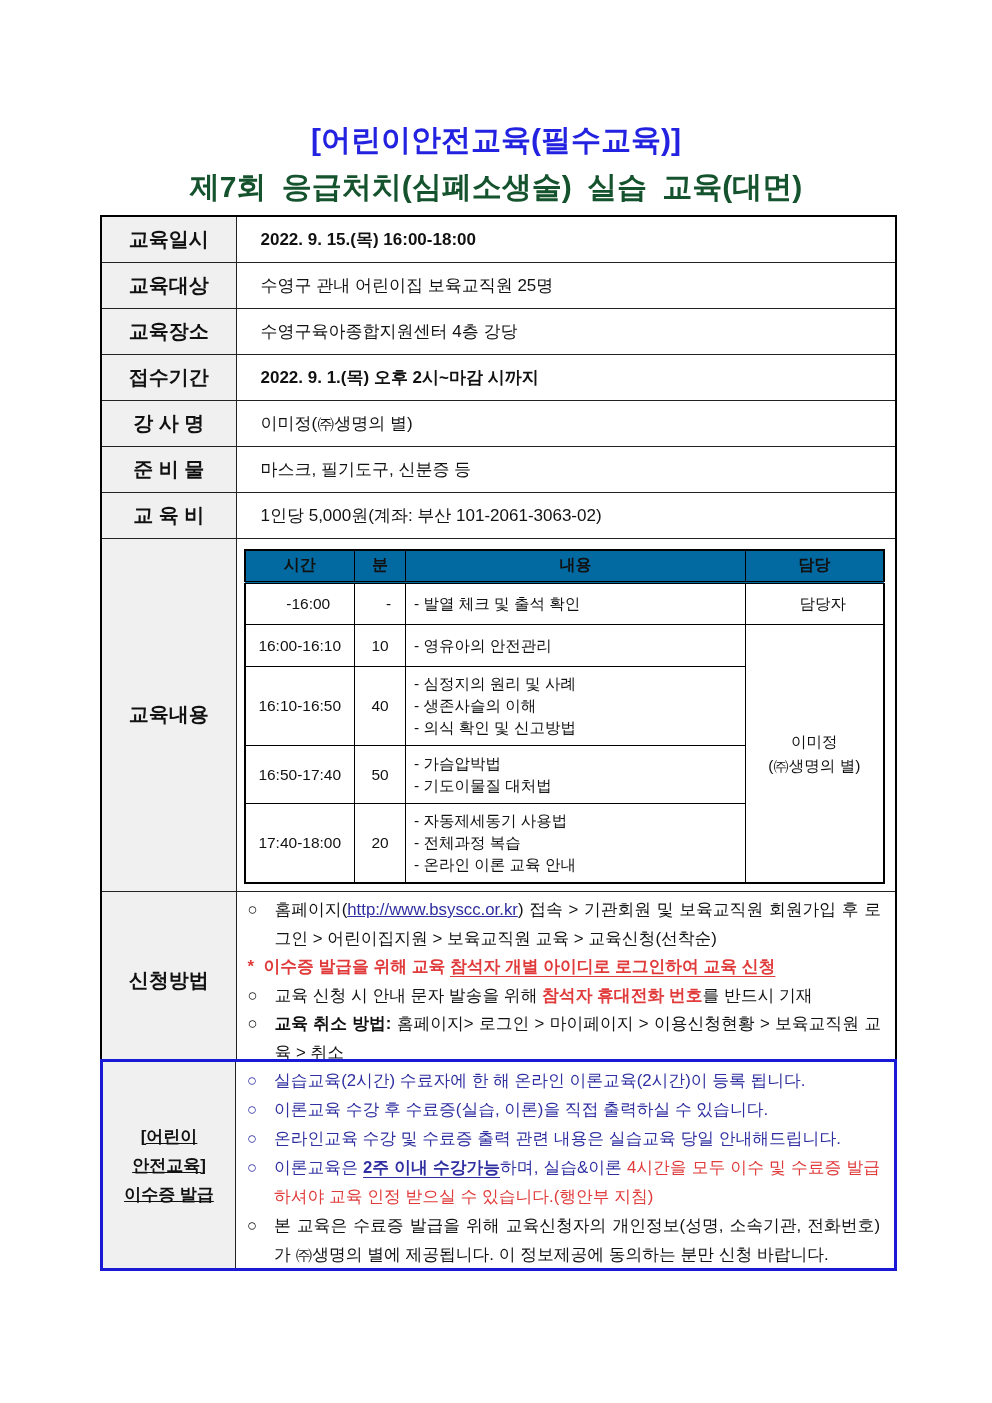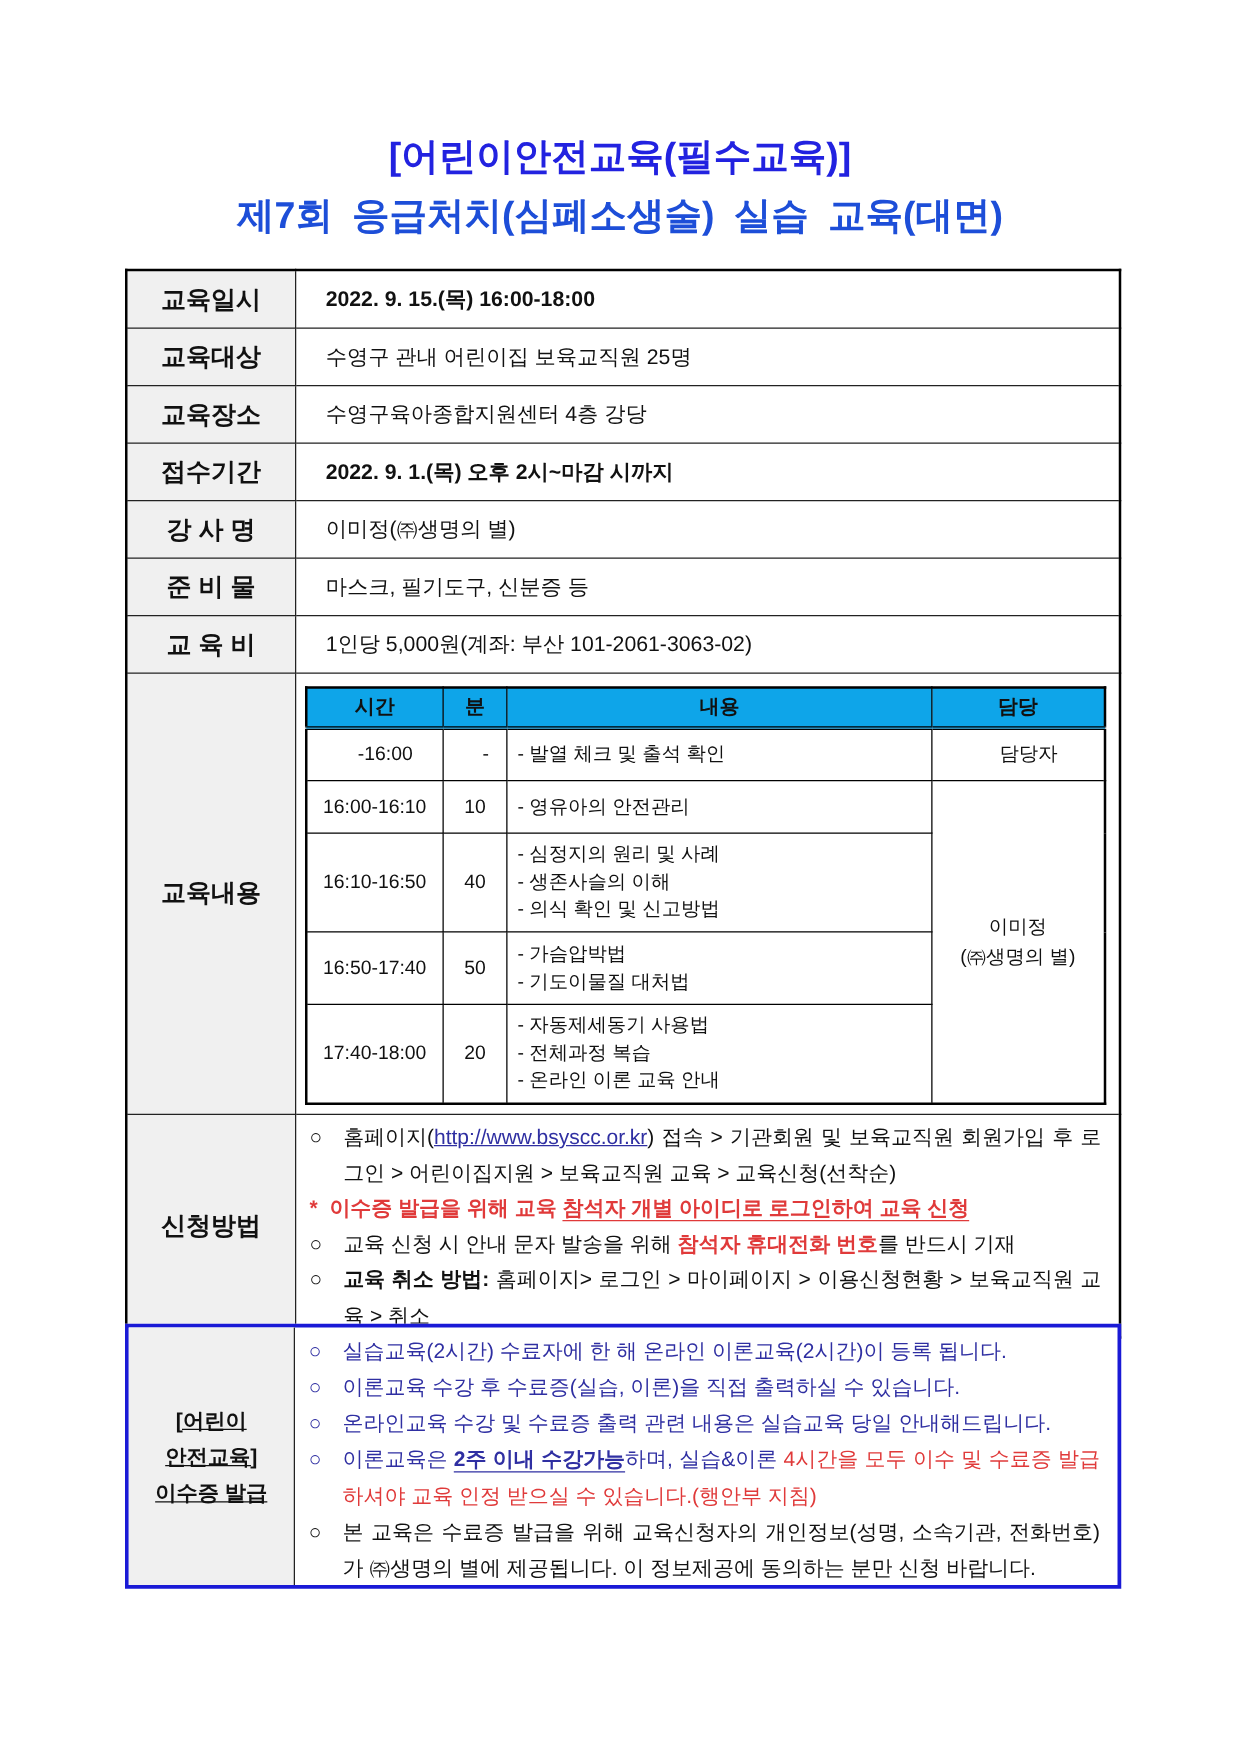--- a/index.html
+++ b/index.html
@@ -16,27 +16,27 @@
     width: 992px;
     height: 1403px;
     background: #ffffff;
     font-family: "Liberation Sans", sans-serif;
     color: #111;
     overflow: hidden;
   }
   
   .title-block {
     position: absolute;
-    top: 102px; left: 0;
+    top: 116px; left: 0;
     width: 100%;
     text-align: center;
     font-weight: bold;
   }
   .title1 { font-size: 30px; line-height: 47px; color: var(--title-blue); letter-spacing: 0px; }
-  .title2 { font-size: 30px; line-height: 47px; color: #1d4ed8; word-spacing: 7px; }
+  .title2 { font-size: 30px; line-height: 47px; color: #14532d; word-spacing: 7px; }
 
   
   table.main {
     position: absolute;
     left: 100px; top: 215px;
     width: 797px;
     border-collapse: collapse;
     table-layout: fixed;
     border: 2px solid #000;
   }
@@ -59,21 +59,21 @@
     table-layout: fixed;
     width: 641px;
     border: 2px solid #000;
   }
   table.sched th {
     border: 1px solid #000;
     border-bottom: 3px double #000;
     height: 33px;
     font-size: 16px;
     font-weight: bold;
-    background: #0ea5e9;
+    background: #0369a1;
     text-align: center;
   }
   table.sched td { border: 1px solid #000; font-size: 15.5px; vertical-align: middle; }
   table.sched td.t { text-align: center; }
   table.sched td.m { text-align: center; }
   table.sched td.c { padding: 6px 8px; line-height: 22px; white-space: pre-line; text-align: left; }
   table.sched td.mgr { text-align: center; white-space: pre-line; line-height: 24px; }
   tr.sr0 > td { height: 42px; padding-left: 18px; }
   tr.sr1 > td { height: 42px; }
   tr.sr2 > td { height: 68px; }

